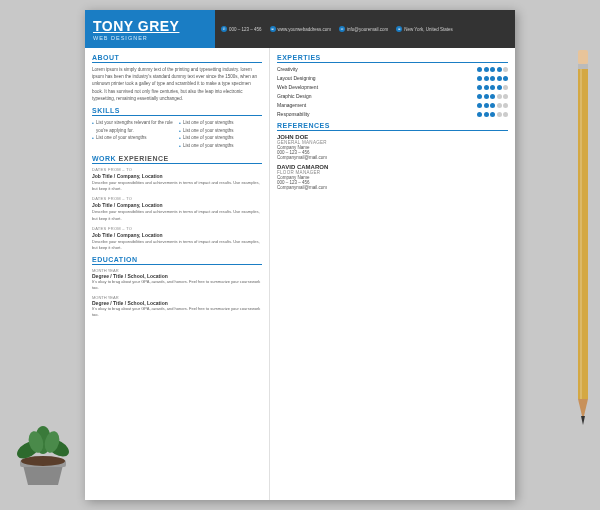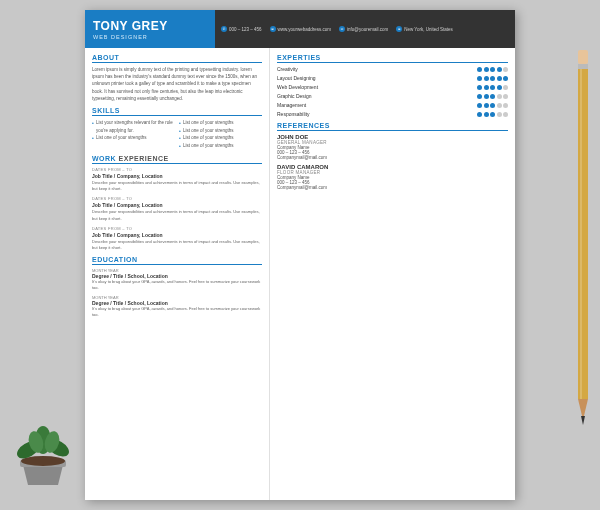--- a/index.html
+++ b/index.html
@@ -59,23 +59,24 @@
     .header-left {
       background: #1a7dc4;
       width: 130px;
       display: flex;
       flex-direction: column;
       justify-content: center;
       padding: 4px 8px;
     }
     .header-name {
       color: #fff;
-      font-size: 12px;
+      font-size: 14px;
       font-weight: bold;
       letter-spacing: 0.5px;
+      text-decoration: underline;
     }
     .header-title {
       color: #d0e8f8;
       font-size: 5.5px;
       letter-spacing: 1px;
       margin-top: 1px;
     }
     .header-right {
       background: #333;
       flex: 1;

